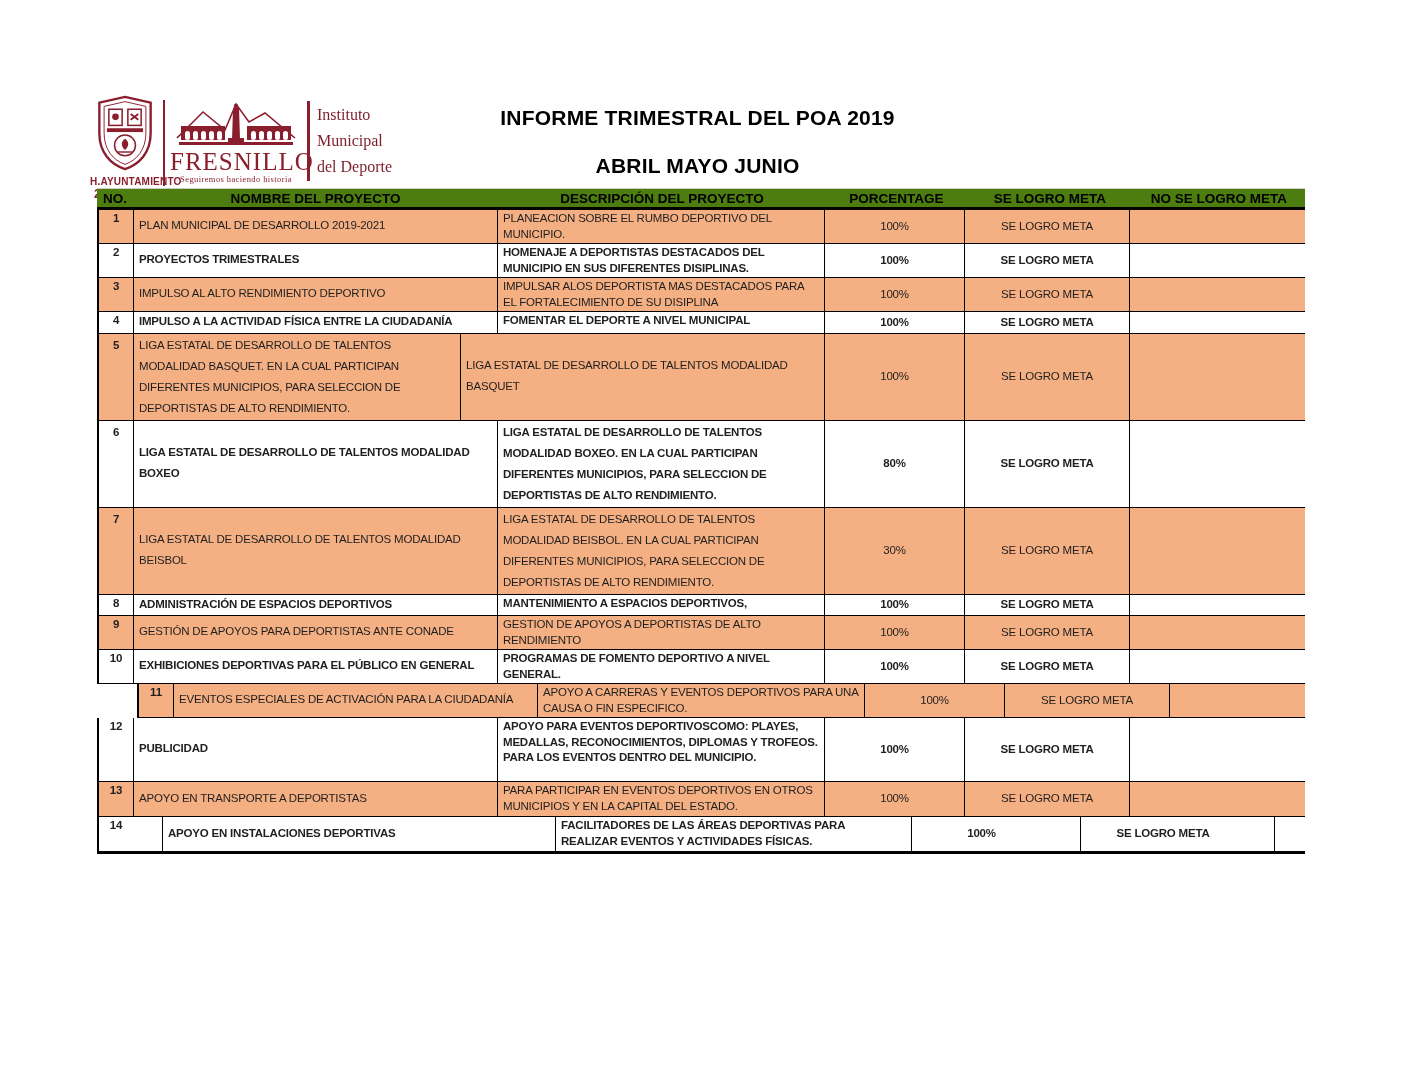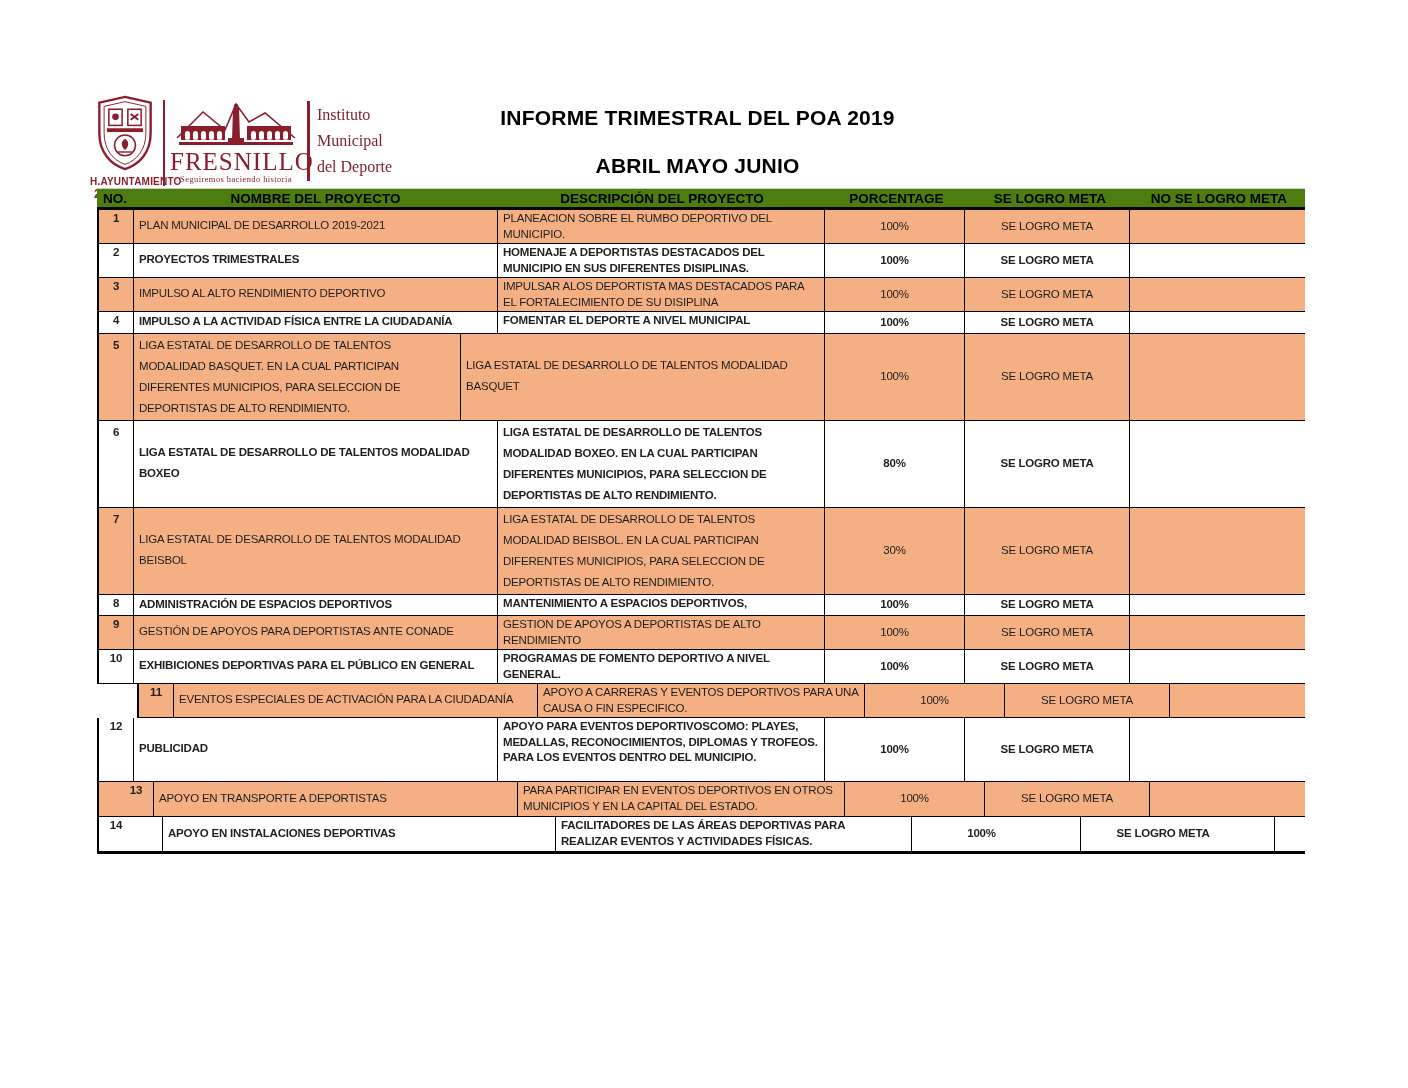--- a/index.html
+++ b/index.html
@@ -225,21 +225,21 @@
           <div class="cell c-nslm"></div>
         </div>
         <div class="trow white" style="min-height: 64px;">
           <div class="cell c-no">12</div>
           <div class="cell c-nombre">PUBLICIDAD</div>
           <div class="cell c-desc">APOYO PARA EVENTOS DEPORTIVOSCOMO:  PLAYES, MEDALLAS, RECONOCIMIENTOS, DIPLOMAS Y TROFEOS. PARA LOS EVENTOS DENTRO DEL MUNICIPIO.</div>
           <div class="cell c-porc">100%</div>
           <div class="cell c-slm">SE LOGRO META</div>
           <div class="cell c-nslm"></div>
         </div>
-        <div class="trow orange" style="min-height: 35px; padding-left: 20px;">
+        <div class="trow orange" style="min-height: 35px;">
           <div class="cell c-no">13</div>
           <div class="cell c-nombre">APOYO EN TRANSPORTE A DEPORTISTAS</div>
           <div class="cell c-desc">PARA PARTICIPAR EN EVENTOS DEPORTIVOS EN OTROS MUNICIPIOS Y EN LA CAPITAL DEL ESTADO.</div>
           <div class="cell c-porc">100%</div>
           <div class="cell c-slm">SE LOGRO META</div>
           <div class="cell c-nslm"></div>
         </div>
         <div class="trow white" style="min-height: 34px;">
           <div class="cell c-no">14</div>
           <div class="cell c-nombre">APOYO EN INSTALACIONES DEPORTIVAS</div>

